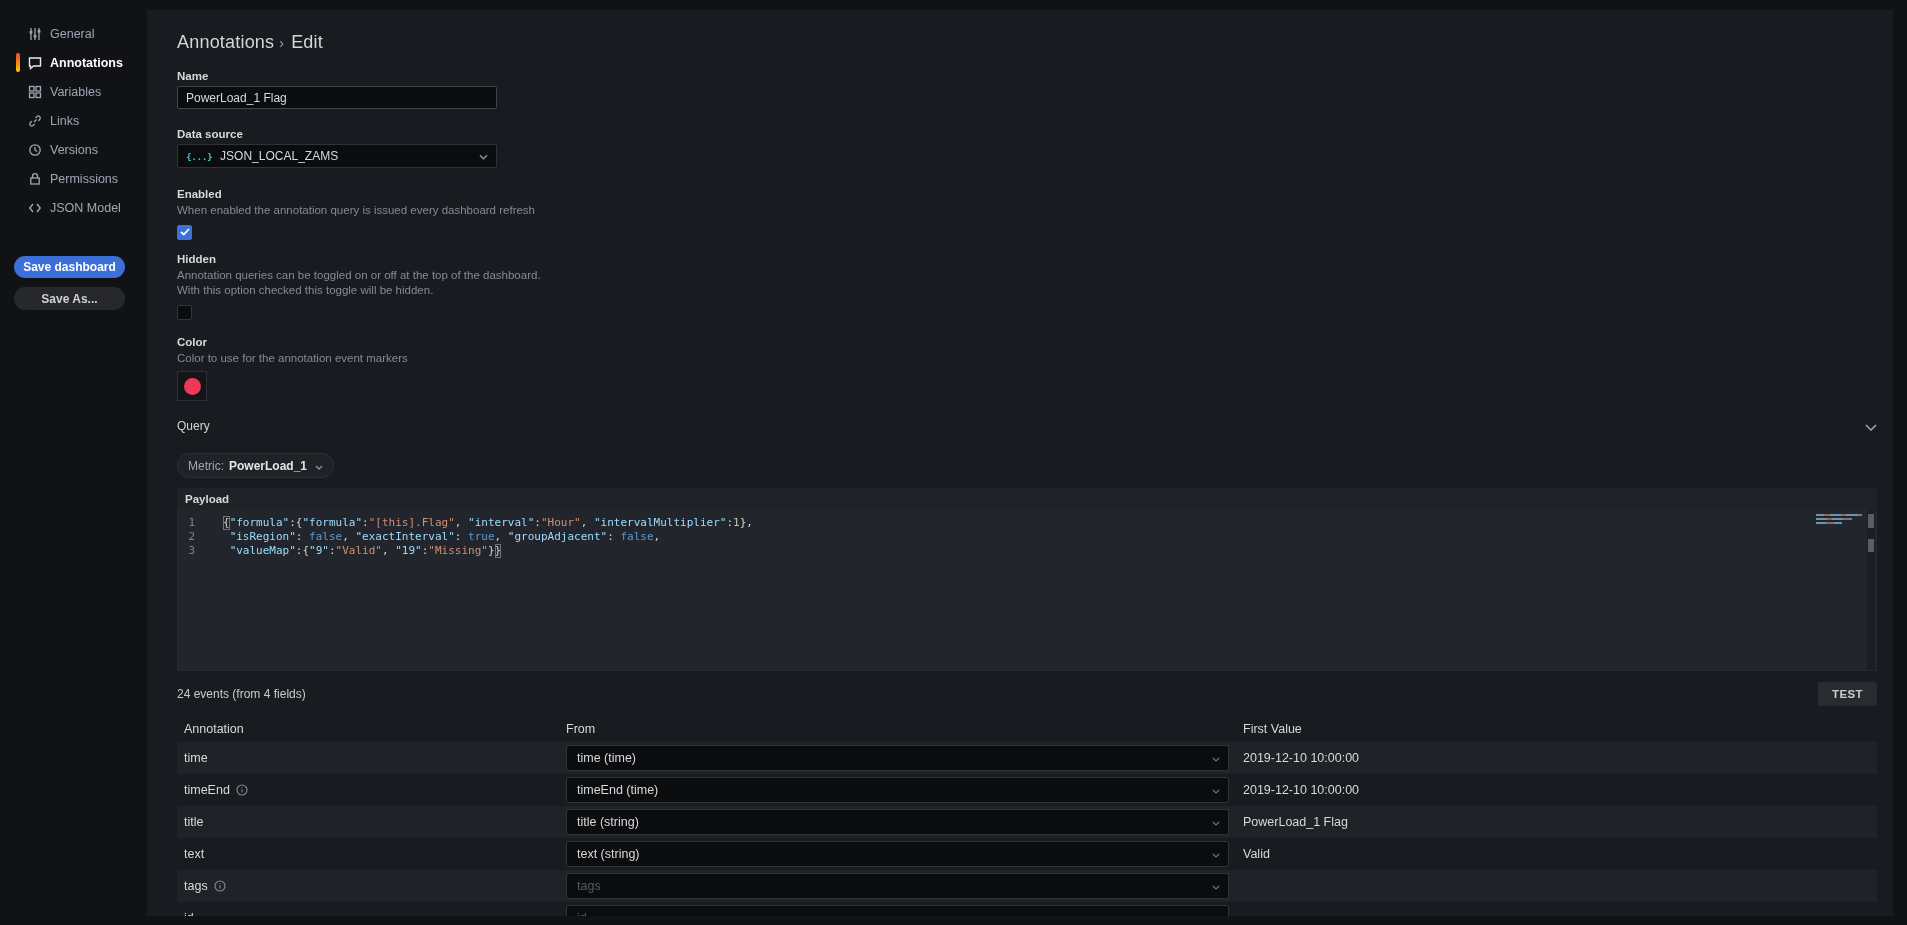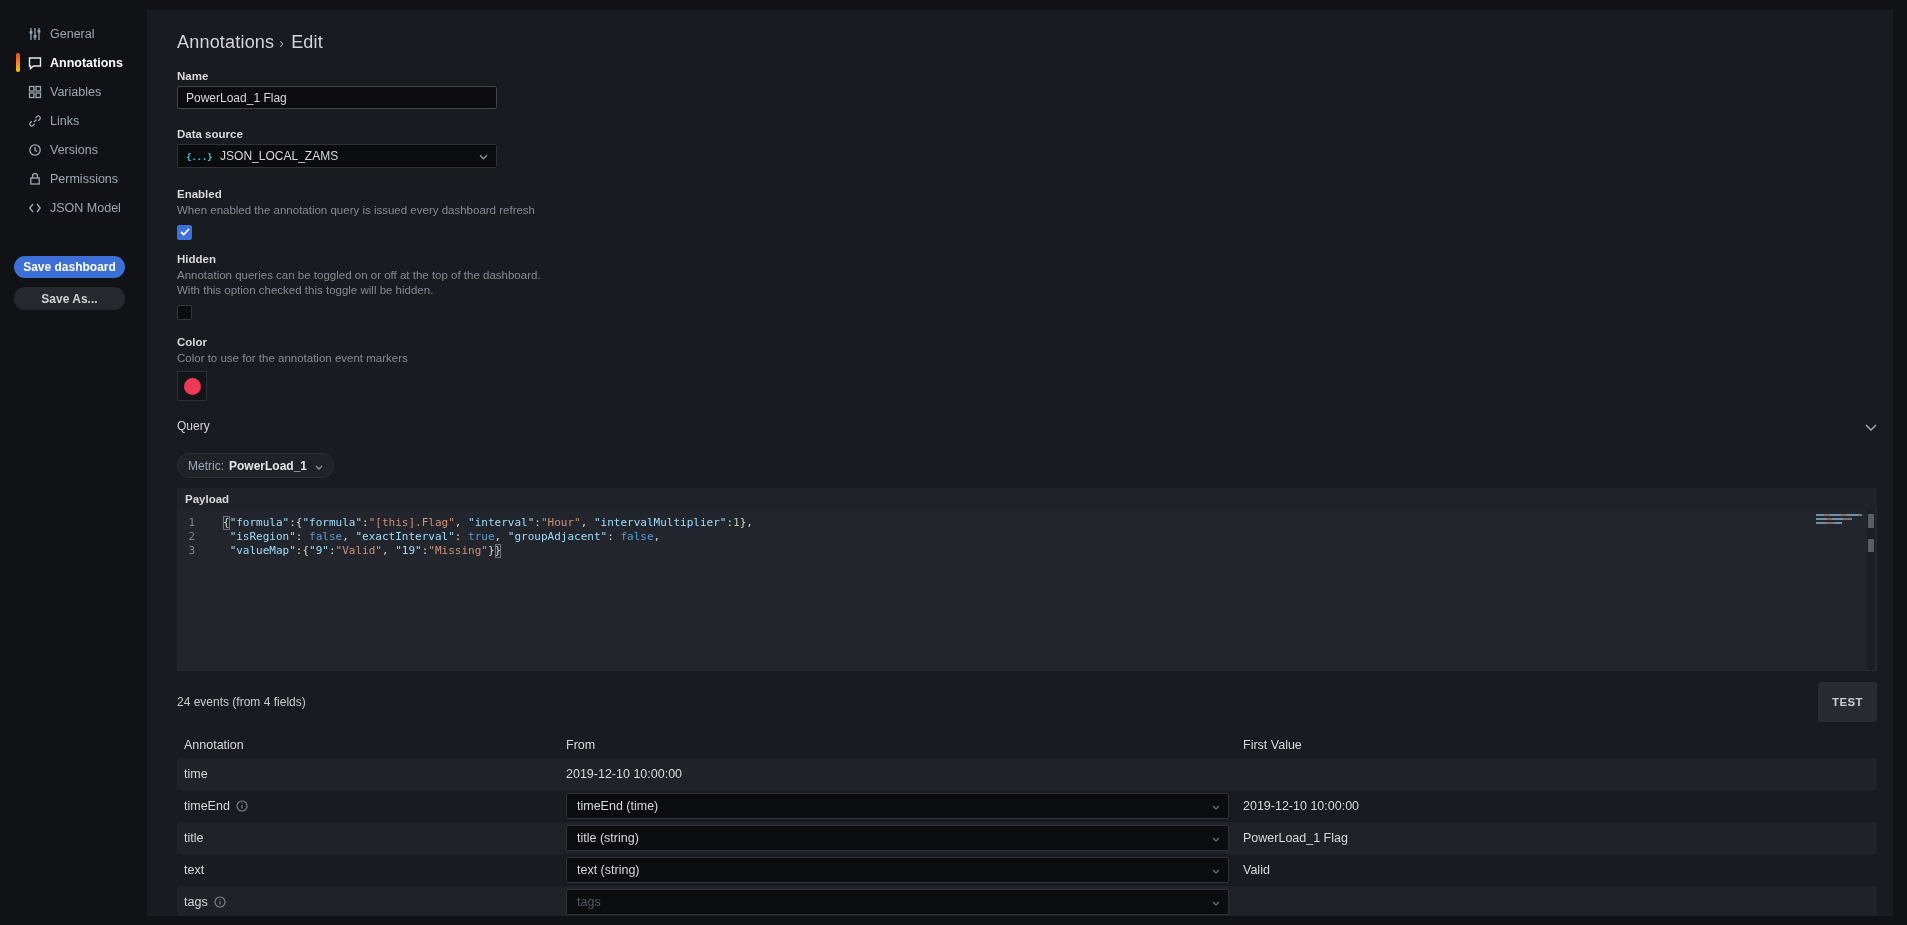--- a/index.html
+++ b/index.html
@@ -90,21 +90,21 @@
   .minimap .mrow { height:2px; margin-bottom:2px; }
   .mrow.r1 { background:linear-gradient(90deg,#6f93ac 0 18%,#8c6a5c 18% 30%,#6f93ac 30% 55%,#8c6a5c 55% 66%,#6f93ac 66% 92%,#777a80 92% 100%); }
   .mrow.r2 { width:36px; background:linear-gradient(90deg,#6f93ac 0 30%,#8c6a5c 30% 45%,#6f93ac 45% 75%,#8c6a5c 75% 88%,#777a80 88% 100%); }
   .mrow.r3 { width:26px; background:linear-gradient(90deg,#6f93ac 0 40%,#8c6a5c 40% 70%,#6f93ac 70% 100%); }
   .editor-scroll { position:absolute; top:0; right:1px; width:8px; height:100%; background:#1c1e23; }
   .editor-scroll .thumb1 { position:absolute; top:4px; left:1px; width:6px; height:14px; background:#595d64; }
   .editor-scroll .thumb2 { position:absolute; top:29px; left:1px; width:6px; height:13px; background:#595d64; }
 
   .results-row { margin-top:11px; display:flex; align-items:center; justify-content:space-between; }
   .results-row .summary { font-size:12px; color:#c9cacc; }
-  .test-btn { height:40px; padding:4px 14px; background:#282b30; border:none; border-radius:2px;
+  .test-btn { height:24px; padding:4px 14px; background:#282b30; border:none; border-radius:2px;
     color:#caccce; font-family:inherit; font-size:11.5px; font-weight:bold; letter-spacing:.4px; cursor:pointer; }
 
   .map-table { margin-top:10px; }
   .map-row { display:grid; grid-template-columns:389px 677px 1fr; align-items:center; height:32px; }
   .map-row.header { height:26px; font-weight:normal; font-size:12.5px; }
   .map-row.stripe { background:rgba(255,255,255,0.032); }
   .cell-label { padding-left:7px; font-size:12.5px; display:flex; align-items:center; gap:6px; }
   .cell-first { font-size:12.5px; color:#d8d9da; }
   .row-select {
     position:relative; width:663px; height:26px; background:#0b0c0e; border:1px solid #2f3338; border-radius:2px;
@@ -294,20 +294,28 @@
       <div class="map-row header">
         <div class="cell-label">Annotation</div>
         <div>From</div>
         <div>First Value</div>
       </div>
 
       <div class="map-row stripe">
         <div class="cell-label">
             <span>time</span>
           </div>
+        <div>
+            <div class="row-select">
+          <span>time (time)</span>
+          <span class="caret"><svg width="8" height="5" viewBox="0 0 8 5" fill="none" stroke="#6e737b" stroke-width="1.2">
+                  <path d="M1 1 4 4 7 1"></path>
+                </svg></span>
+        </div>
+          </div>
         <div class="cell-first">2019-12-10 10:00:00</div>
       </div>
 
       <div class="map-row">
         <div class="cell-label">
             <span>timeEnd</span>
           <span class="info-icon">
             <svg width="12" height="12" viewBox="0 0 12 12" fill="none" stroke="#868b93" stroke-width="1.1">
                 <circle cx="6" cy="6" r="5"></circle>
                 <line x1="6" y1="5.2" x2="6" y2="8.6"></line>

